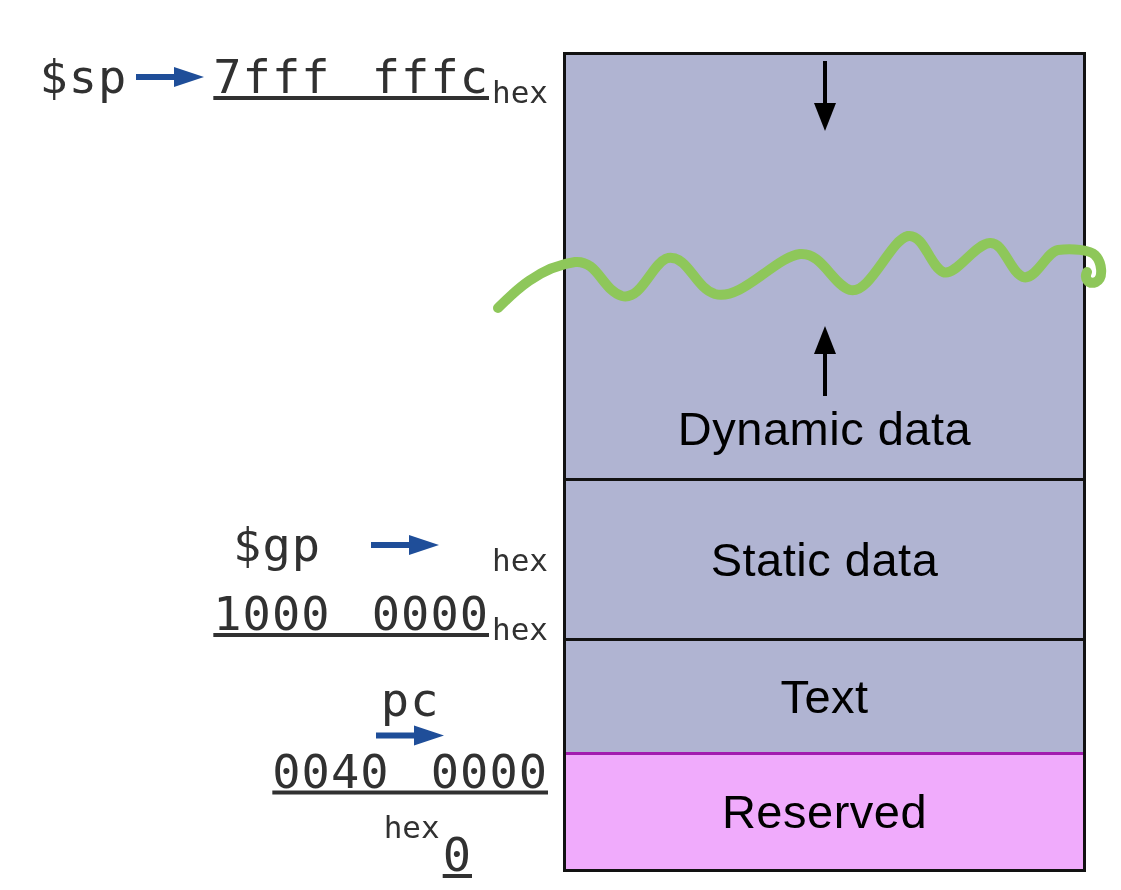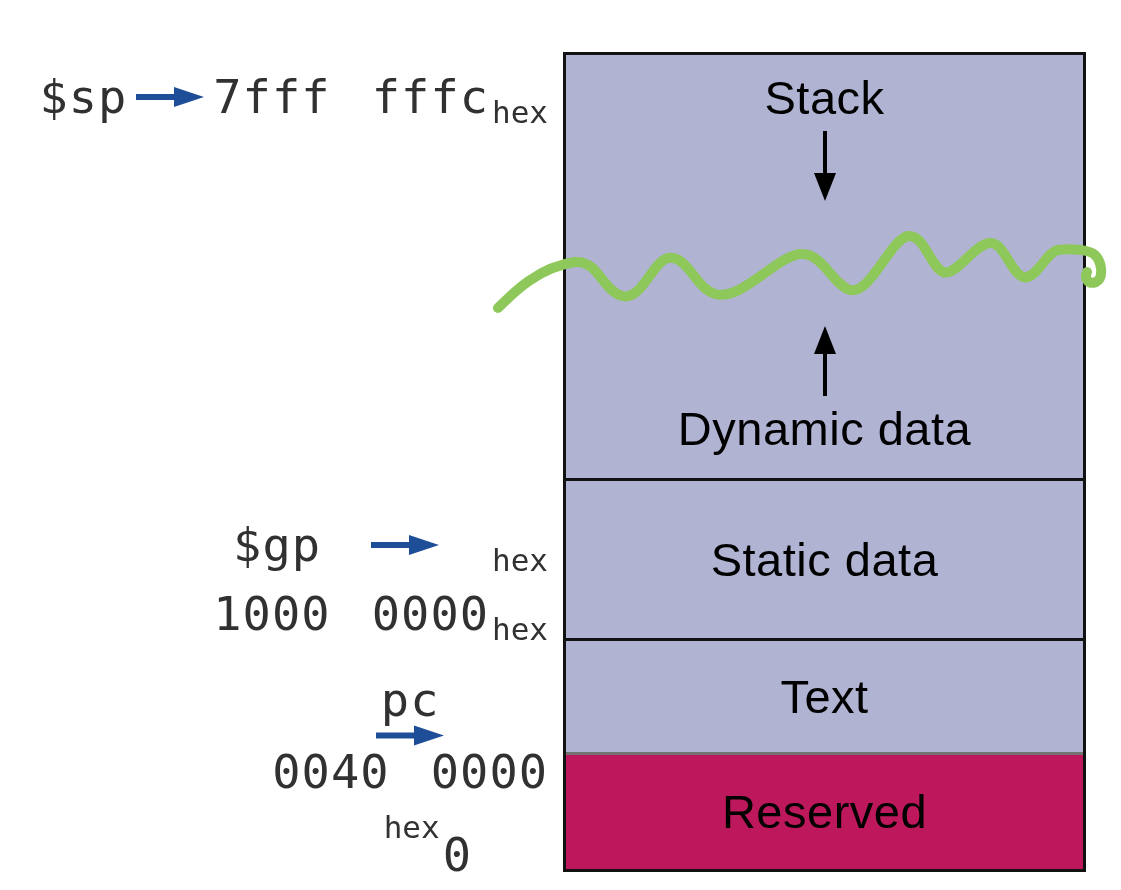--- a/index.html
+++ b/index.html
@@ -16,21 +16,21 @@
     position:absolute;left:563px;top:52px;width:523px;height:820px;
     box-sizing:border-box;
     border:3px solid #121212;
     background:#b0b4d2;
     display:flex;flex-direction:column;
   }
   .seg{box-sizing:border-box;display:flex;align-items:center;justify-content:center;}
   .seg-top{height:423px;display:flex;flex-direction:column;align-items:center;box-sizing:border-box;}
   .seg-static{height:160px;border-top:3px solid #121212;}
   .seg-text{height:114px;border-top:3px solid #121212;}
-  .seg-reserved{flex:1;border-top:3px solid #737373;background:#be185d;}
+  .seg-reserved{flex:1;border-top:3px solid #a21caf;background:#f0abfc;}
   .seg-label{
     font-size:47px;line-height:54px;color:#000;
     letter-spacing:0.5px;white-space:nowrap;
   }
   .stack-label{margin-top:16px;}
   .dynamic-label{margin-bottom:22px;}
   .grow-arrow{flex:0 0 auto;}
   .grow-arrow.down{margin-top:6px;}
   .grow-arrow.up{margin-bottom:6px;}
   .spacer{flex:1;}
@@ -42,43 +42,42 @@
   .ptr-row{
     position:absolute;
     display:flex;align-items:center;
     font-family:"DejaVu Sans Mono", monospace;
     color:#313131;
     font-size:47px;line-height:50px;
     white-space:nowrap;
     transform:translateY(-50%);
   }
   .ptr-row .reg{letter-spacing:1px;}
-  .ptr-row .addr{word-spacing:12px;letter-spacing:1px;}
+  .ptr-row .addr{word-spacing:12px;letter-spacing:1px;text-decoration:underline;}
   .ptr-row .sub{
     font-size:31px;line-height:31px;
     position:relative;top:15px;margin-left:3px;
     letter-spacing:0;
   }
   .ptr-arrow{margin:0 9px;flex:0 0 auto;}
 
-  .row-sp{top:77px;right:573px;margin-top:20px;}
+  .row-sp{top:77px;right:573px;}
   .row-gp{top:545px;right:573px;gap:41px;}
   .row-staticbase{top:614px;right:573px;}
   .row-pc{top:751px;right:573px;flex-direction:column;}
   .row-zero{top:855px;right:649px;}
 </style>
 </head>
 <body>
 
 <div class="canvas">
 
   <div class="membox">
 
     <div class="seg-top">
-      <div class="seg-label stack-label">Stack</div>
 
       <svg class="grow-arrow down" width="26" height="70" viewBox="0 0 26 70">
         <line x1="13" y1="0" x2="13" y2="46" stroke="#000" stroke-width="4"></line>
         <polygon points="13,70 2,42 24,42" fill="#000"></polygon>
       </svg>
 
       <div class="spacer"></div>
 
       <svg class="grow-arrow up" width="26" height="70" viewBox="0 0 26 70">
         <polygon points="13,0 2,28 24,28" fill="#000"></polygon>

